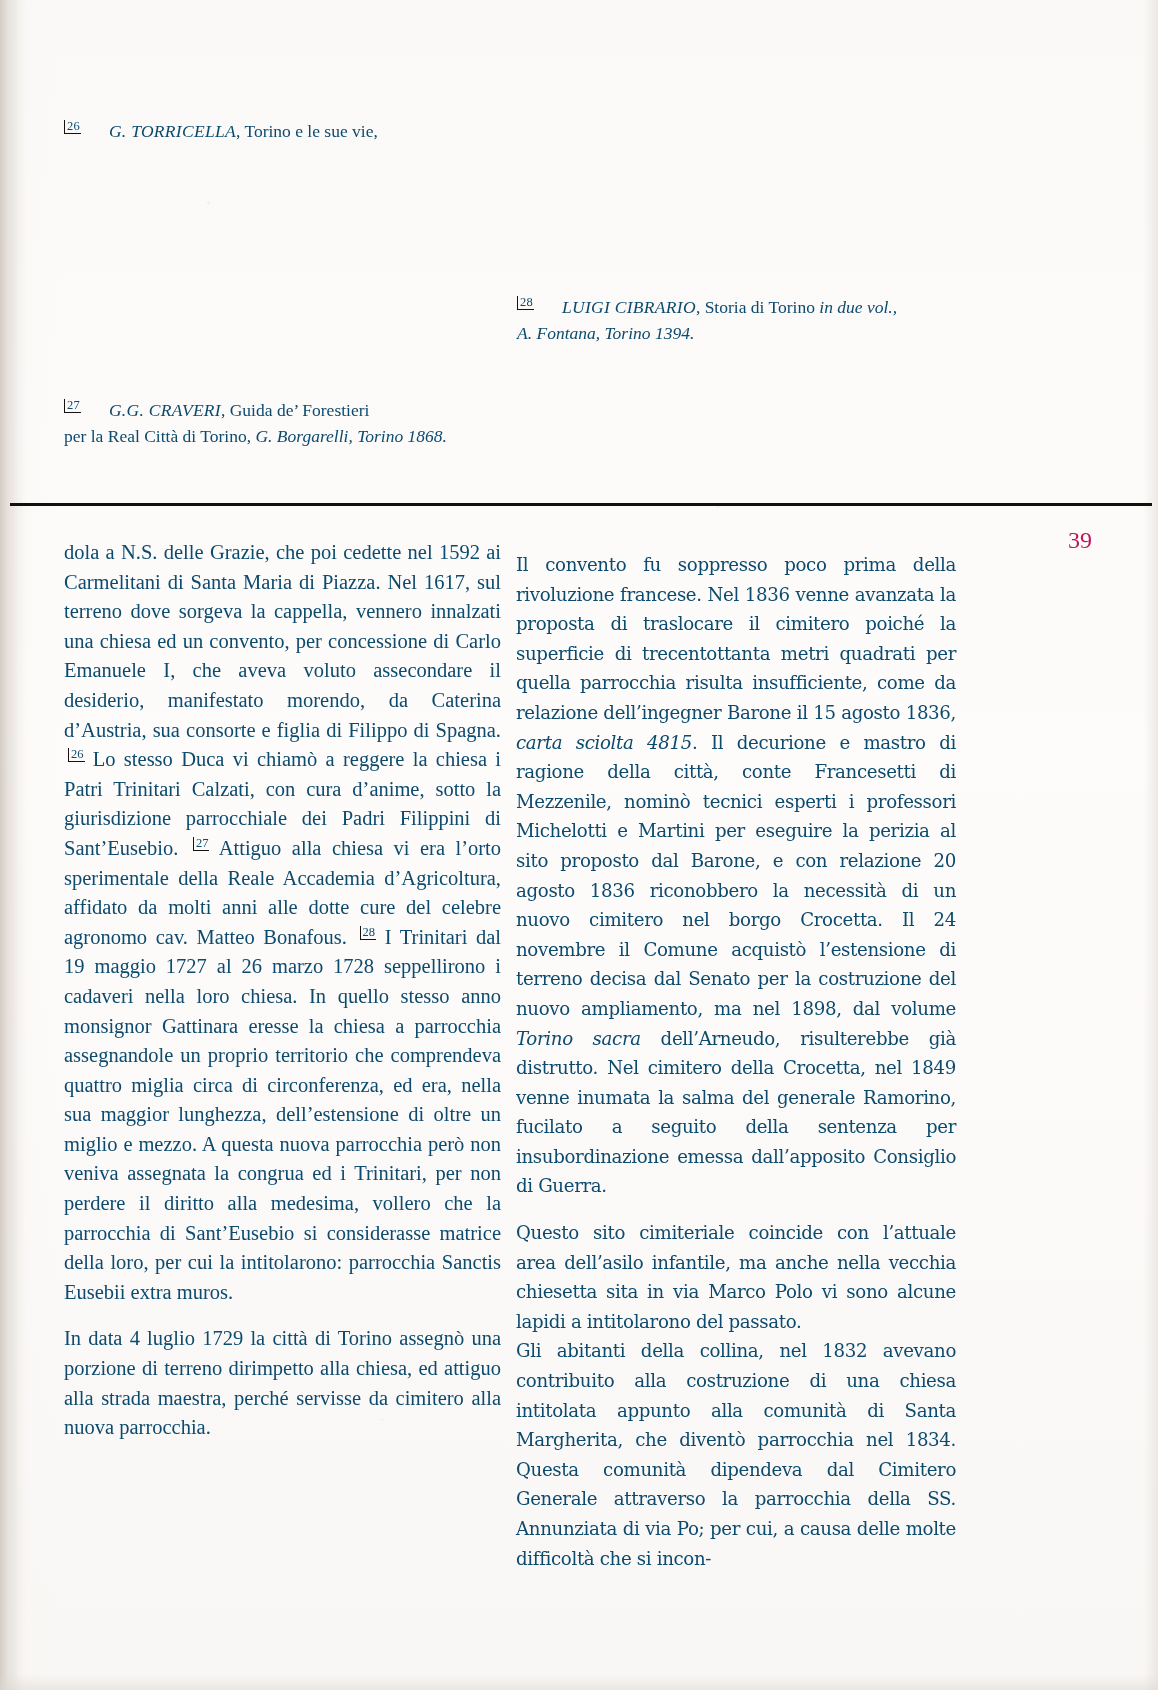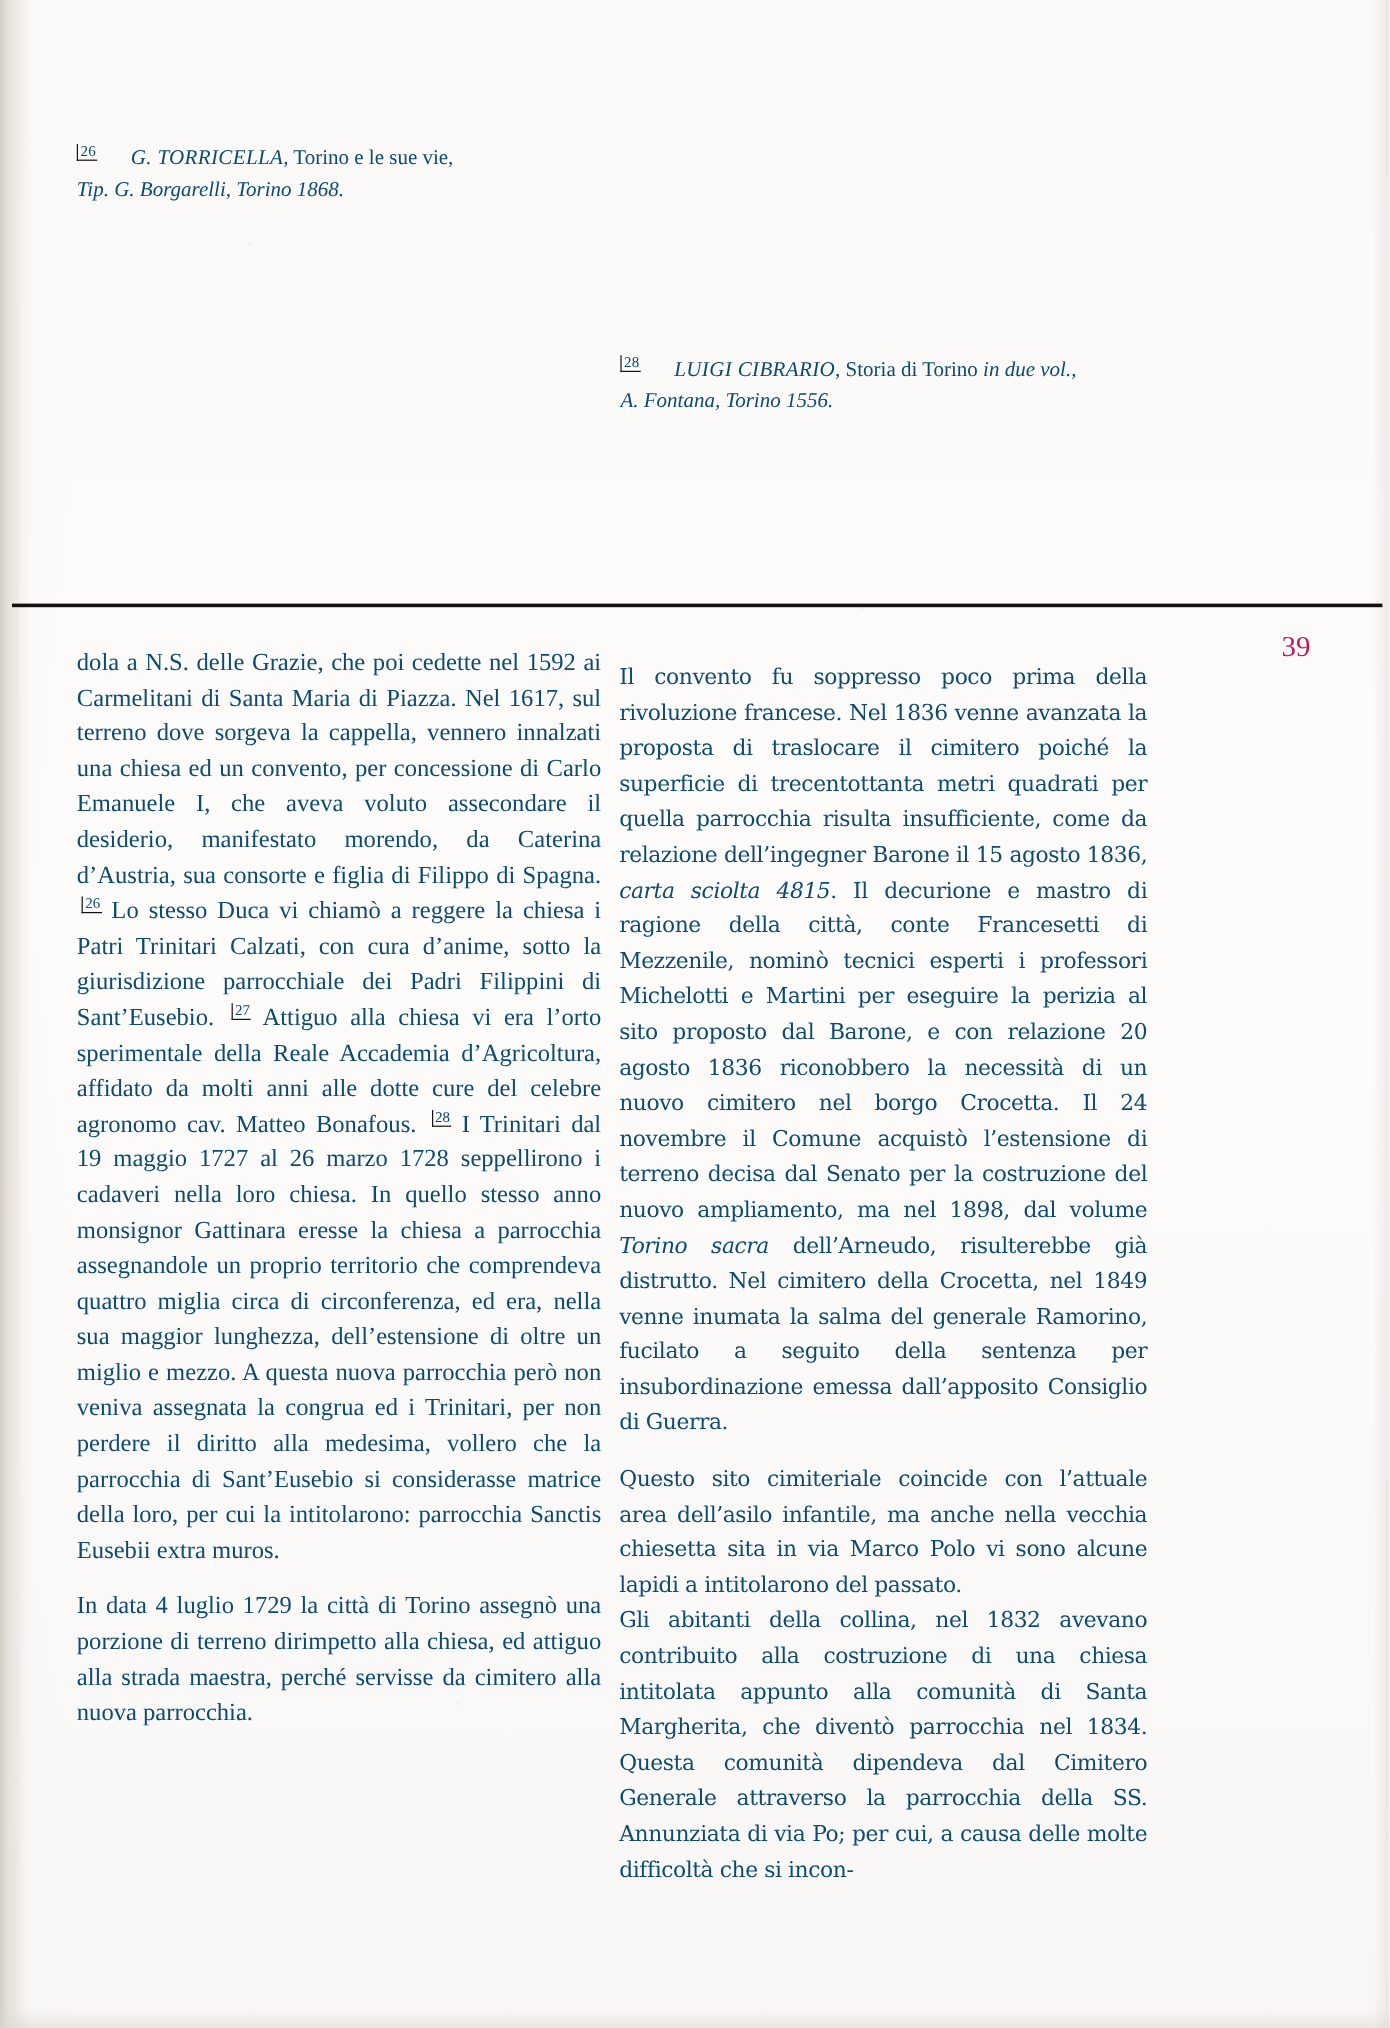--- a/index.html
+++ b/index.html
@@ -168,28 +168,31 @@
 
 <div class="page"></div>
 <div class="edge-left"></div>
 <div class="edge-right"></div>
 <div class="edge-bottom"></div>
 
 <div class="footnotes">
 
   <div class="fn" id="fn26">
     <span class="marker">26</span><span class="gap"></span><span class="sc">G. TORRICELLA</span><span>, Torino e le sue vie,</span>
-    <i class="l2">Tip. G. Borgarelli, Torino 1868.</i>
   </div>
 
   <div class="fn" id="fn28">
     <span class="marker">28</span><span class="gap"></span><span class="sc">LUIGI CIBRARIO</span><span>, Storia di Torino </span><i>in due vol.,</i>
-    <i class="l2">A. Fontana, Torino 1556.</i>
-  </div>
-
+    <i class="l2">A. Fontana, Torino 1394.</i>
+  </div>
+
+  <div class="fn" id="fn27">
+    <span class="marker">27</span><span class="gap"></span><span class="sc">G.G. CRAVERI</span><span>, Guida de’ Forestieri</span>
+    <span class="l2"><span>per la Real Città di Torino, </span><i>G. Borgarelli, Torino 1868.</i></span>
+  </div>
 
 </div>
 
 <div class="rule"></div>
 
 <div class="folio">39</div>
 
 <div class="col" id="col-left">
     <p>dola a N.S. delle Grazie, che poi cedette nel 1592 ai Carmelitani di Santa Maria di Piazza. Nel 1617, sul terreno dove sorgeva la cappella, vennero innalzati una chiesa ed un convento, per concessione di Carlo Emanuele I, che aveva voluto assecondare il desiderio, manifestato morendo, da Caterina d’Austria, sua consorte e figlia di Filippo di Spagna. <span class="marker">26</span> Lo stesso Duca vi chiamò a reggere la chiesa i Patri Trinitari Calzati, con cura d’anime, sotto la giurisdizione parrocchiale dei Padri Filippini di Sant’Eusebio. <span class="marker">27</span> Attiguo alla chiesa vi era l’orto sperimentale della Reale Accademia d’Agricoltura, affidato da molti anni alle dotte cure del celebre agronomo cav. Matteo Bonafous. <span class="marker">28</span> I Trinitari dal 19 maggio 1727 al 26 marzo 1728 seppellirono i cadaveri nella loro chiesa. In quello stesso anno monsignor Gattinara eresse la chiesa a parrocchia assegnandole un proprio territorio che comprendeva quattro miglia circa di circonferenza, ed era, nella sua maggior lunghezza, dell’estensione di oltre un miglio e mezzo. A questa nuova parrocchia però non veniva assegnata la congrua ed i Trinitari, per non perdere il diritto alla medesima, vollero che la parrocchia di Sant’Eusebio si considerasse matrice della loro, per cui la intitolarono: parrocchia Sanctis Eusebii extra muros.</p>
     <p class="para-gap">In data 4 luglio 1729 la città di Torino assegnò una porzione di terreno dirimpetto alla chiesa, ed attiguo alla strada maestra, perché servisse da cimitero alla nuova parrocchia.</p>

